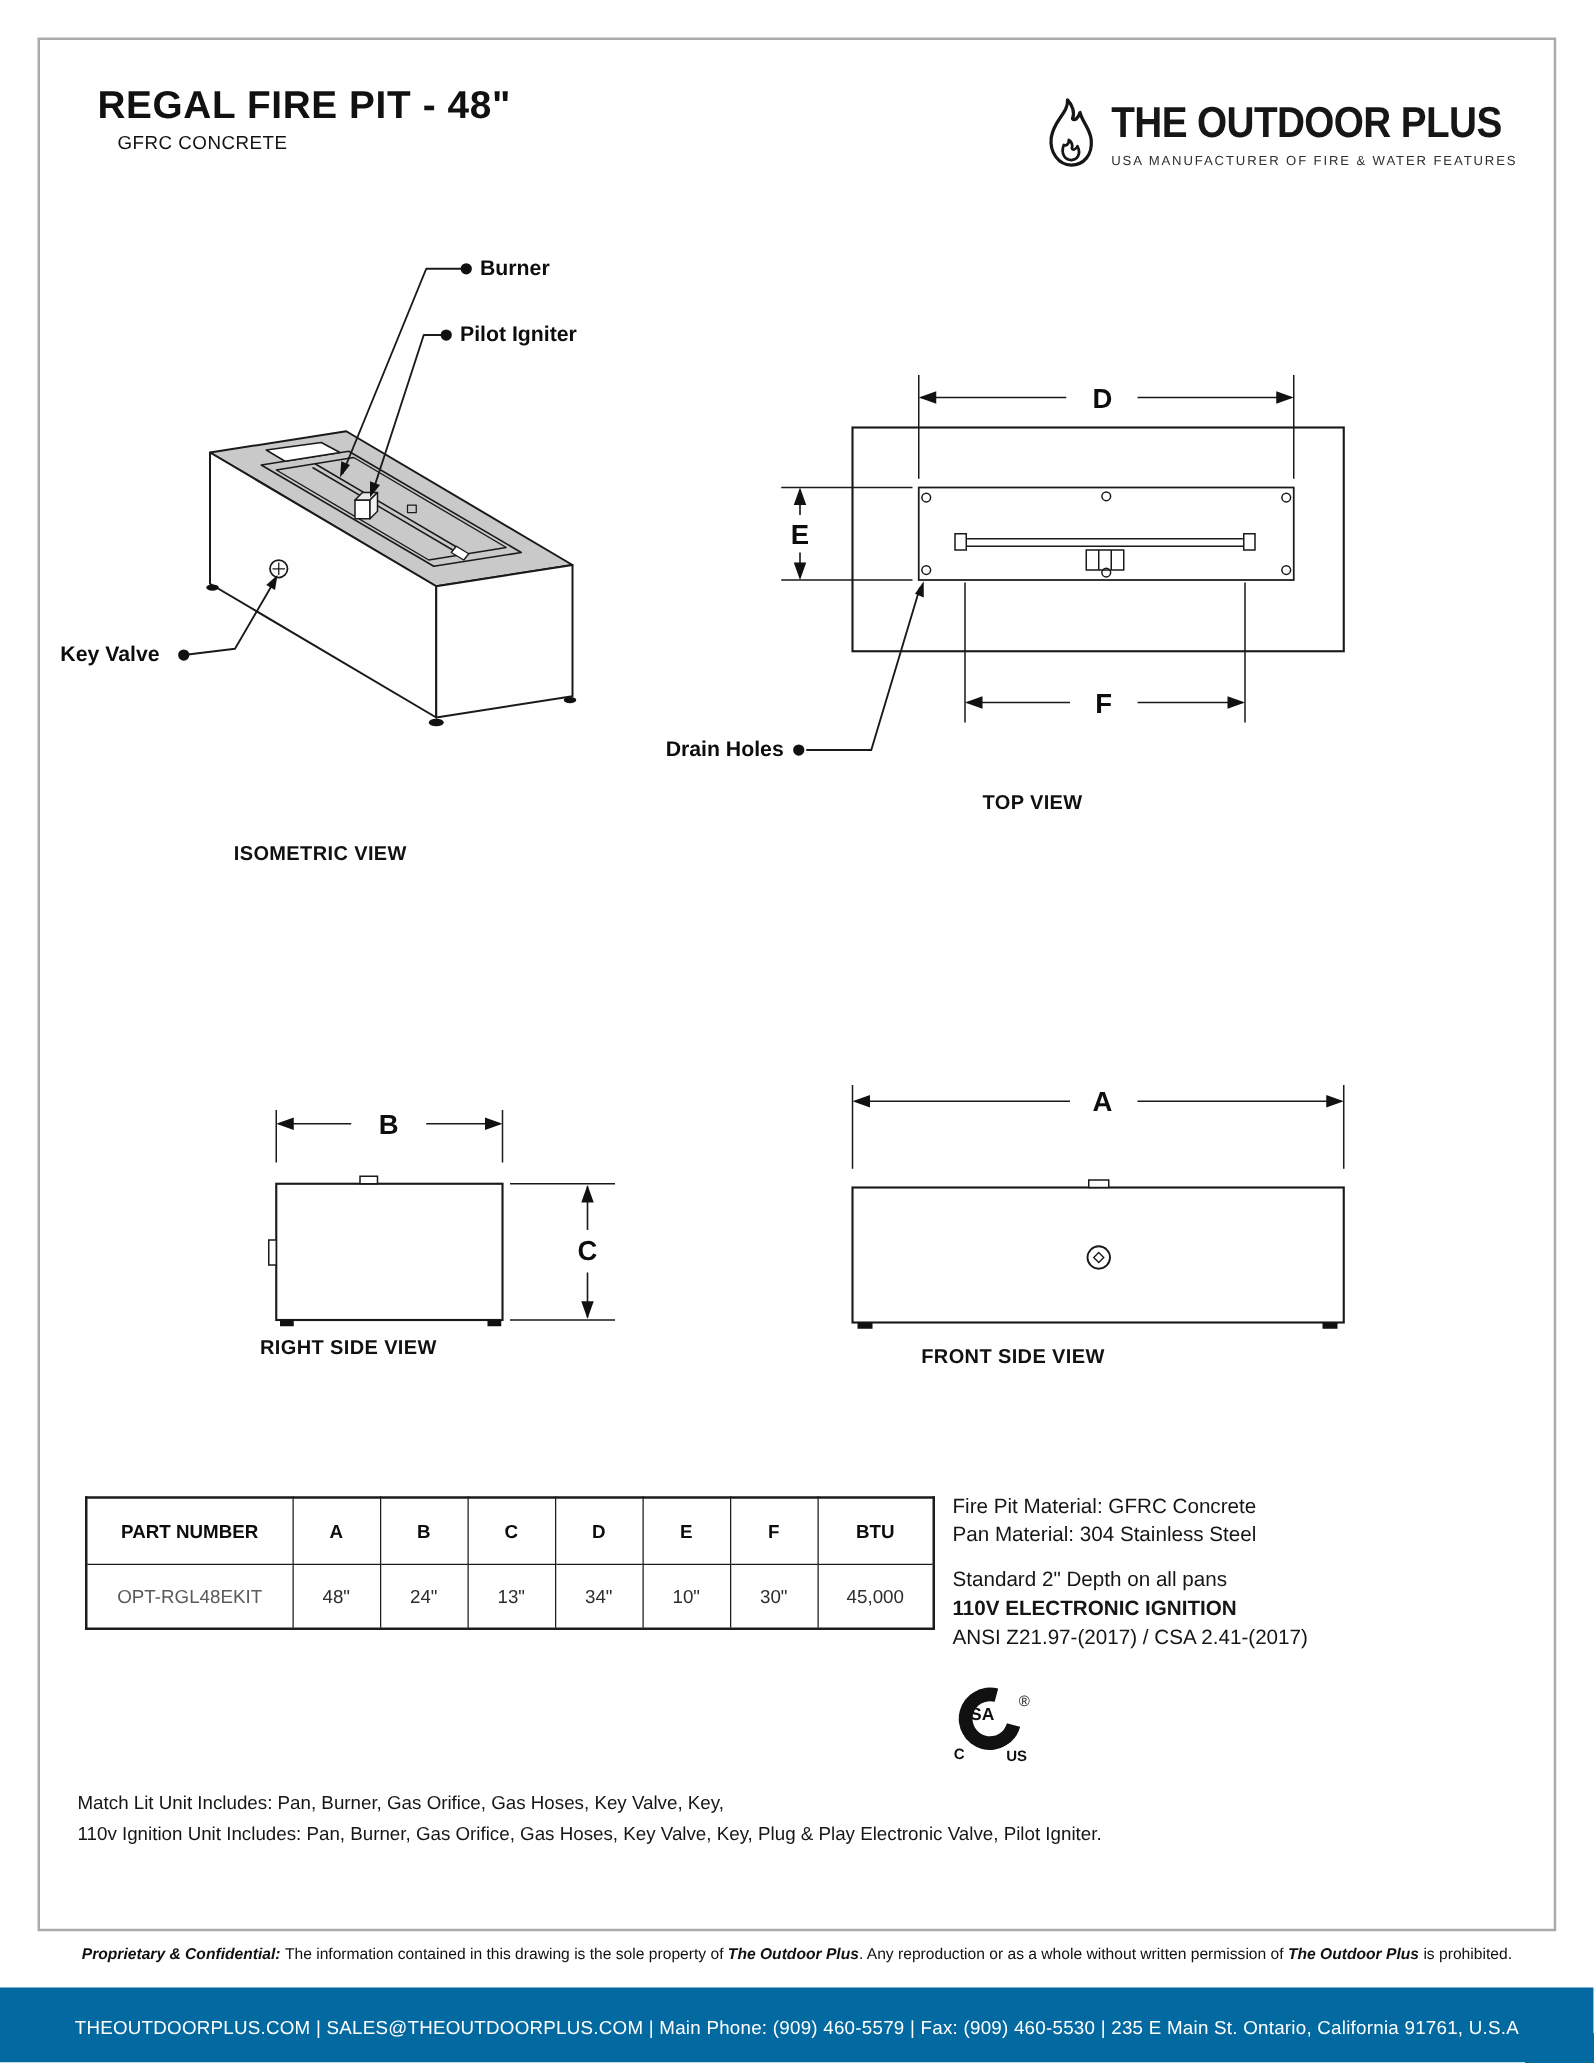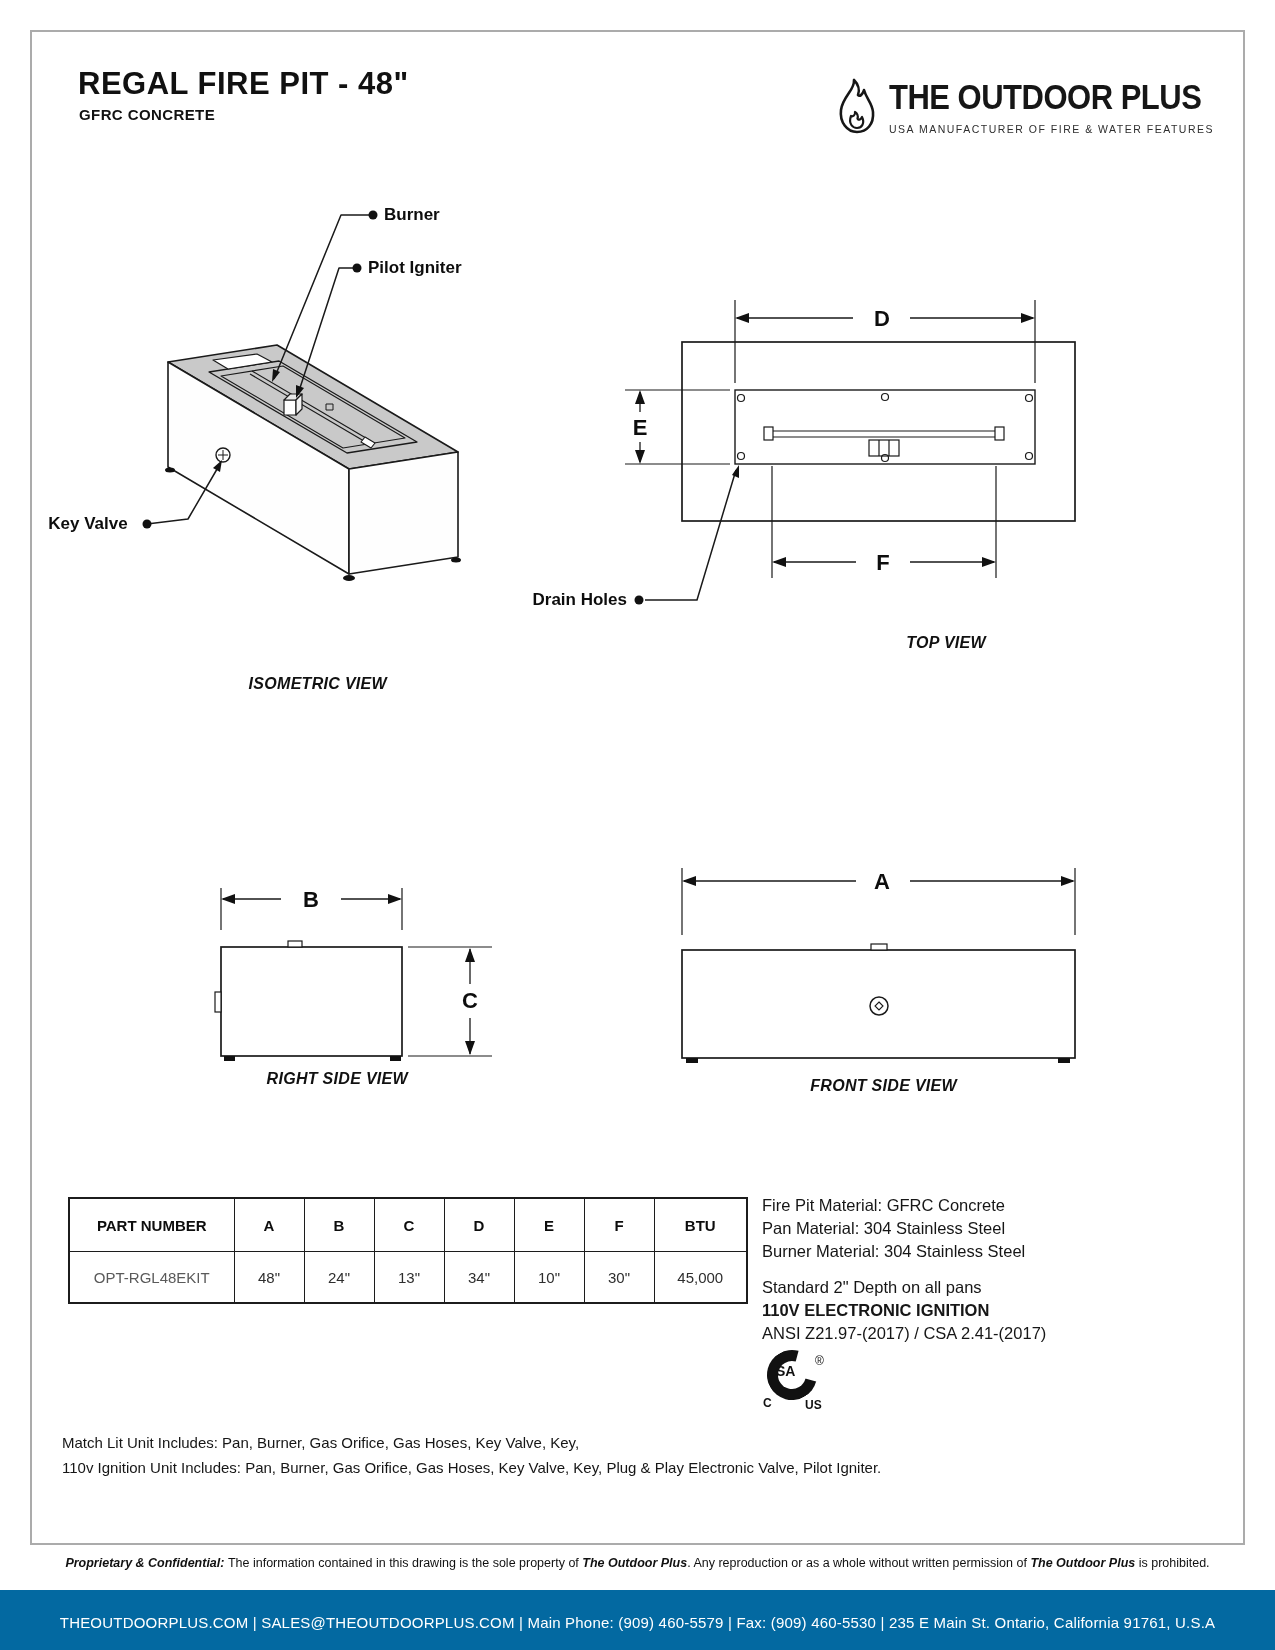--- a/index.html
+++ b/index.html
@@ -2,28 +2,28 @@
 <html><head>
 <meta charset="utf-8">
 <style>
   html,body{margin:0;padding:0;background:#fff;}
   .page{position:relative;width:1275px;height:1650px;background:#fff;overflow:hidden;
         font-family:"Liberation Sans",sans-serif;color:#111;}
   .frame{position:absolute;left:30px;top:30px;width:1211px;height:1511px;
          border:2px solid #ababab;}
   .abs{position:absolute;}
   .title{left:78px;top:66px;font-size:31px;font-weight:800;letter-spacing:.5px;}
-  .subtitle{left:79px;top:106px;font-size:15px;font-weight:700;letter-spacing:.4px;}
+  .subtitle{left:94px;top:106px;font-size:15px;font-weight:400;letter-spacing:.4px;}
   .logo{left:833px;top:78px;display:flex;align-items:flex-start;}
   .logo-text{margin-left:8px;}
   .logo-name{font-size:31px;font-weight:800;letter-spacing:-.5px;transform:scale(1,1.12);
              transform-origin:left top;white-space:nowrap;color:#161616;}
   .logo-tag{font-size:10.5px;letter-spacing:1.5px;color:#2e2e2e;margin-top:9px;white-space:nowrap;}
   .callout{font-size:17px;font-weight:800;color:#0d0d0d;white-space:nowrap;}
-  .view-label{font-size:16px;font-weight:800;letter-spacing:.3px;text-align:right;width:200px;font-style:italic;}
+  .view-label{font-size:16px;font-weight:800;letter-spacing:.3px;text-align:left;width:200px;}
   svg.drawing{position:absolute;left:0;top:0;pointer-events:none;}
   .dim-letter{font:bold 22px "Liberation Sans",sans-serif;fill:#0d0d0d;text-anchor:middle;}
   table.spec{position:absolute;left:68px;top:1197px;border-collapse:collapse;
              border:2.5px solid #1c1c1c;table-layout:fixed;}
   table.spec th,table.spec td{border:1.5px solid #1c1c1c;text-align:center;
              font-size:15px;padding:5px;height:40px;overflow:hidden;}
   table.spec th{font-weight:800;color:#0d0d0d;height:42px;}
   td.part{color:#5a5a5a;}
   td.val{color:#2e2e2e;}
   .specs{left:762px;top:1194px;width:430px;font-size:16.5px;line-height:23px;color:#161616;}
@@ -219,21 +219,20 @@
       <td class="val">10"</td>
       <td class="val">30"</td>
       <td class="val">45,000</td>
     </tr>
   </tbody>
     </table>
 
   <div class="abs specs">
     <div>Fire Pit Material: GFRC Concrete</div>
     <div>Pan Material: 304 Stainless Steel</div>
-    <div>Burner Material: 304 Stainless Steel</div>
     <div class="gap"></div>
     <div>Standard 2" Depth on all pans</div>
     <div class="b">110V ELECTRONIC IGNITION</div>
     <div>ANSI Z21.97-(2017) / CSA 2.41-(2017)</div>
   </div>
 
   <div class="abs csa">
     <div class="csa-c"></div>
     <div class="csa-sa">SA</div>
     <div class="csa-reg">®</div>

